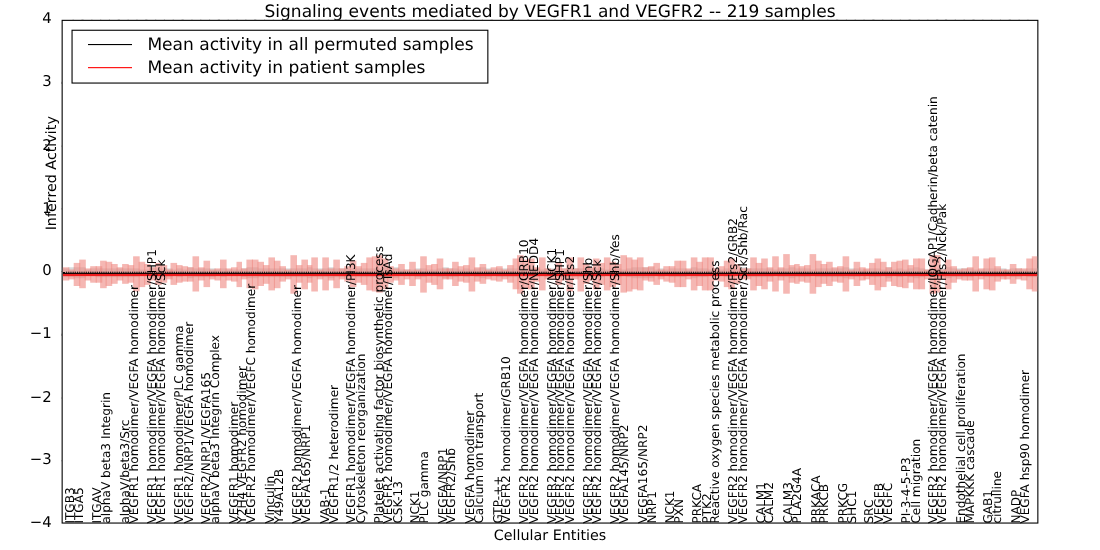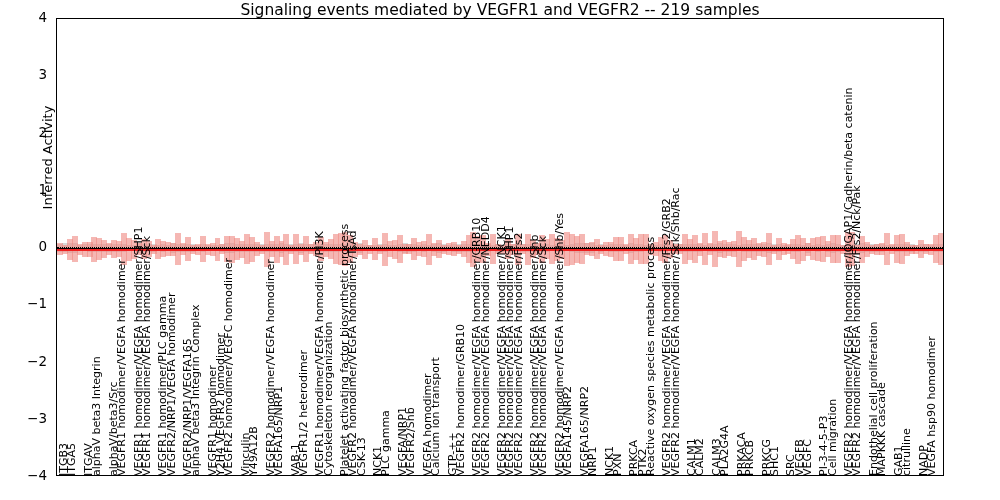--- a/index.html
+++ b/index.html
@@ -72,20 +72,21 @@
 </style>
 </head>
 <body>
 
 <div id="root">
 
   <div class="chart-title">Signaling events mediated by VEGFR1 and VEGFR2 -- 219 samples</div>
 
   <div class="ylabel">Inferred Activity</div>
 
+  <div class="xlabel">Cellular Entities</div>
 
   <div id="yticks">
       <div class="ytick" style="top: 18px;"><span>4</span></div>
       <div class="ytick" style="top: 75.25px;"><span>3</span></div>
       <div class="ytickmark" style="top: 75.25px;"></div>
       <div class="ytick" style="top: 132.5px;"><span>2</span></div>
       <div class="ytickmark" style="top: 132.5px;"></div>
       <div class="ytick" style="top: 189.75px;"><span>1</span></div>
       <div class="ytickmark" style="top: 189.75px;"></div>
       <div class="ytick" style="top: 247px;"><span>0</span></div>
@@ -675,20 +676,30 @@
           <div class="band red-band" style="left: 97.7778%; width: 0.675556%; top: 224.939px; height: 10.4117px;"></div>
           <div class="band red-band" style="left: 98.3333%; width: 0.675556%; top: 224.638px; height: 11.0142px;"></div>
           <div class="band red-band" style="left: 98.8889%; width: 0.675556%; top: 216.326px; height: 27.6382px;"></div>
           <div class="band red-band" style="left: 99.4444%; width: 0.675556%; top: 213.906px; height: 32.4777px;"></div>
           <div class="meanline-black" style="top: 229px;"></div>
           <div class="dotline" style="top: 228px;"></div>
           <div class="meanline-red" style="top: 230.145px;"></div>
         </div>
     </div>
 
+    <div class="legend">
+      <div class="legend-row">
+        <span class="legend-swatch"></span>
+        <span class="legend-text">Mean activity in all permuted samples</span>
+      </div>
+      <div class="legend-row">
+        <span class="legend-swatch red"></span>
+        <span class="legend-text">Mean activity in patient samples</span>
+      </div>
+    </div>
   </div>
 
   <div class="xlabels" id="xlabels">
       <div class="xl" style="left: 10.1321px;">ITGB3</div>
       <div class="xl" style="left: 18.3962px;">ITGA5</div>
       <div class="xl" style="left: 34.9245px;">ITGAV</div>
       <div class="xl" style="left: 43.1887px;">alphaV beta3 Integrin</div>
       <div class="xl" style="left: 59.717px;">alphaV/beta3/Src</div>
       <div class="xl" style="left: 67.9811px;">VEGFR1 homodimer/VEGFA homodimer</div>
       <div class="xl" style="left: 84.5094px;">VEGFR1 homodimer/VEGFA homodimer/SHP1</div>

